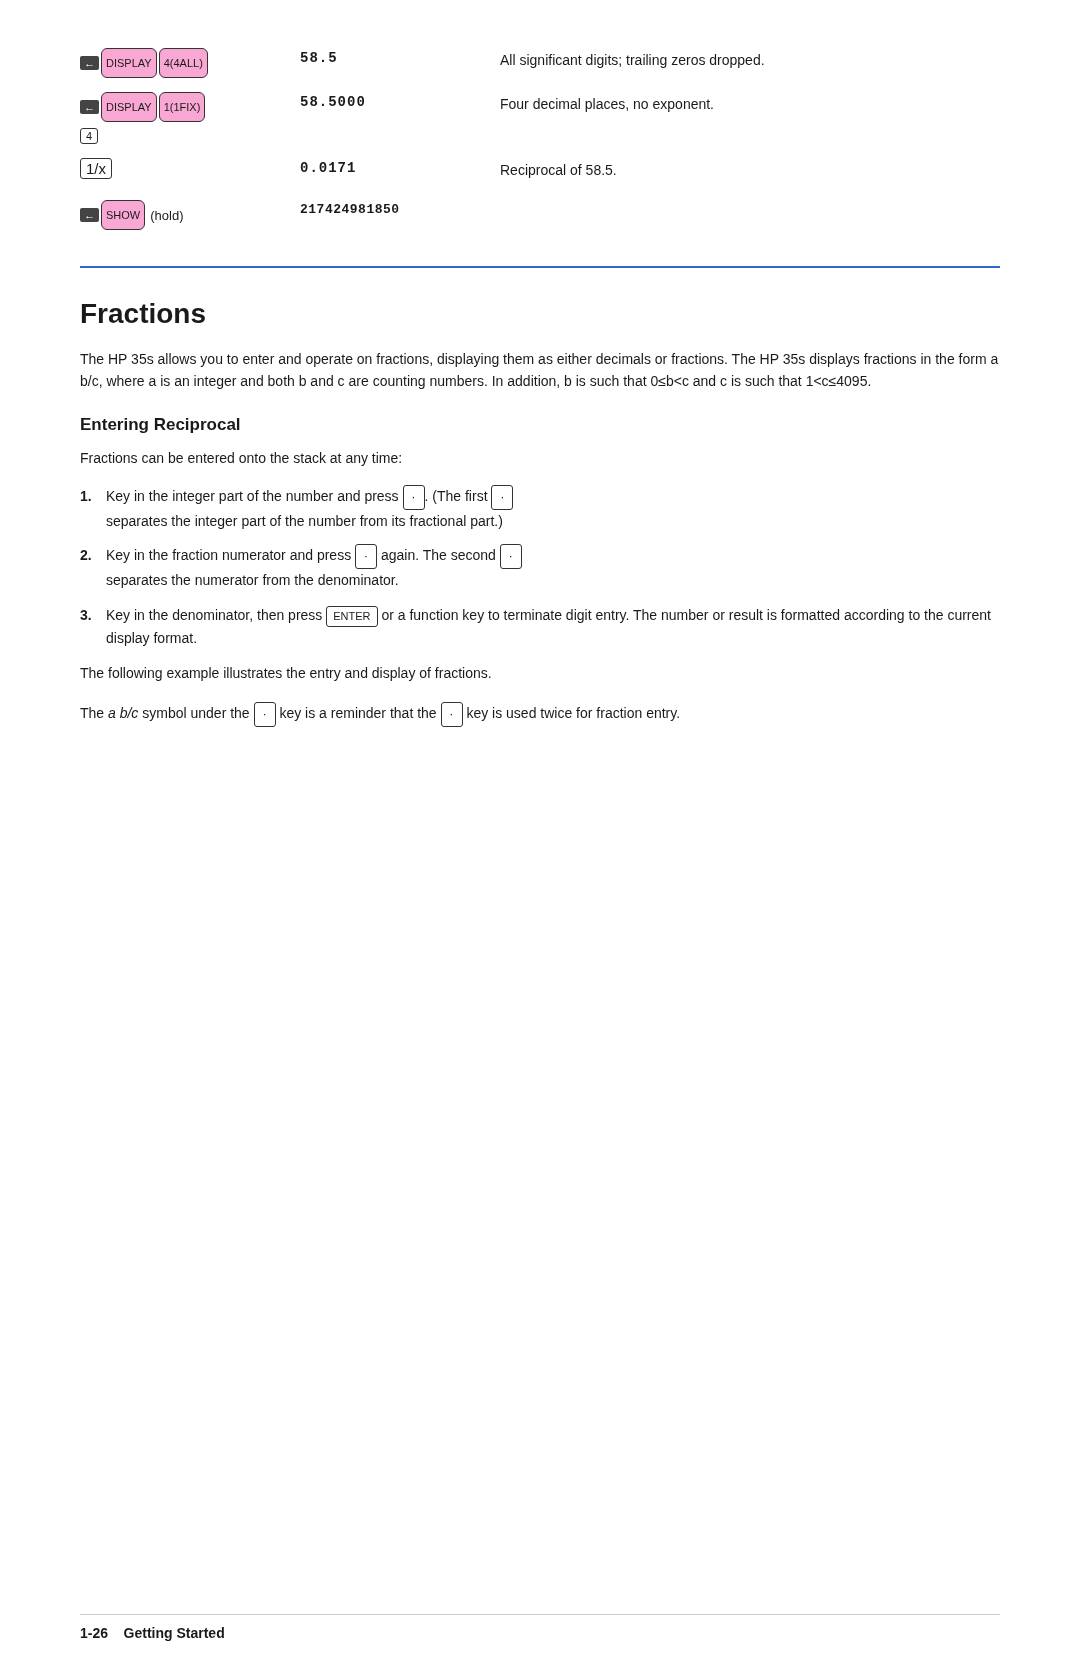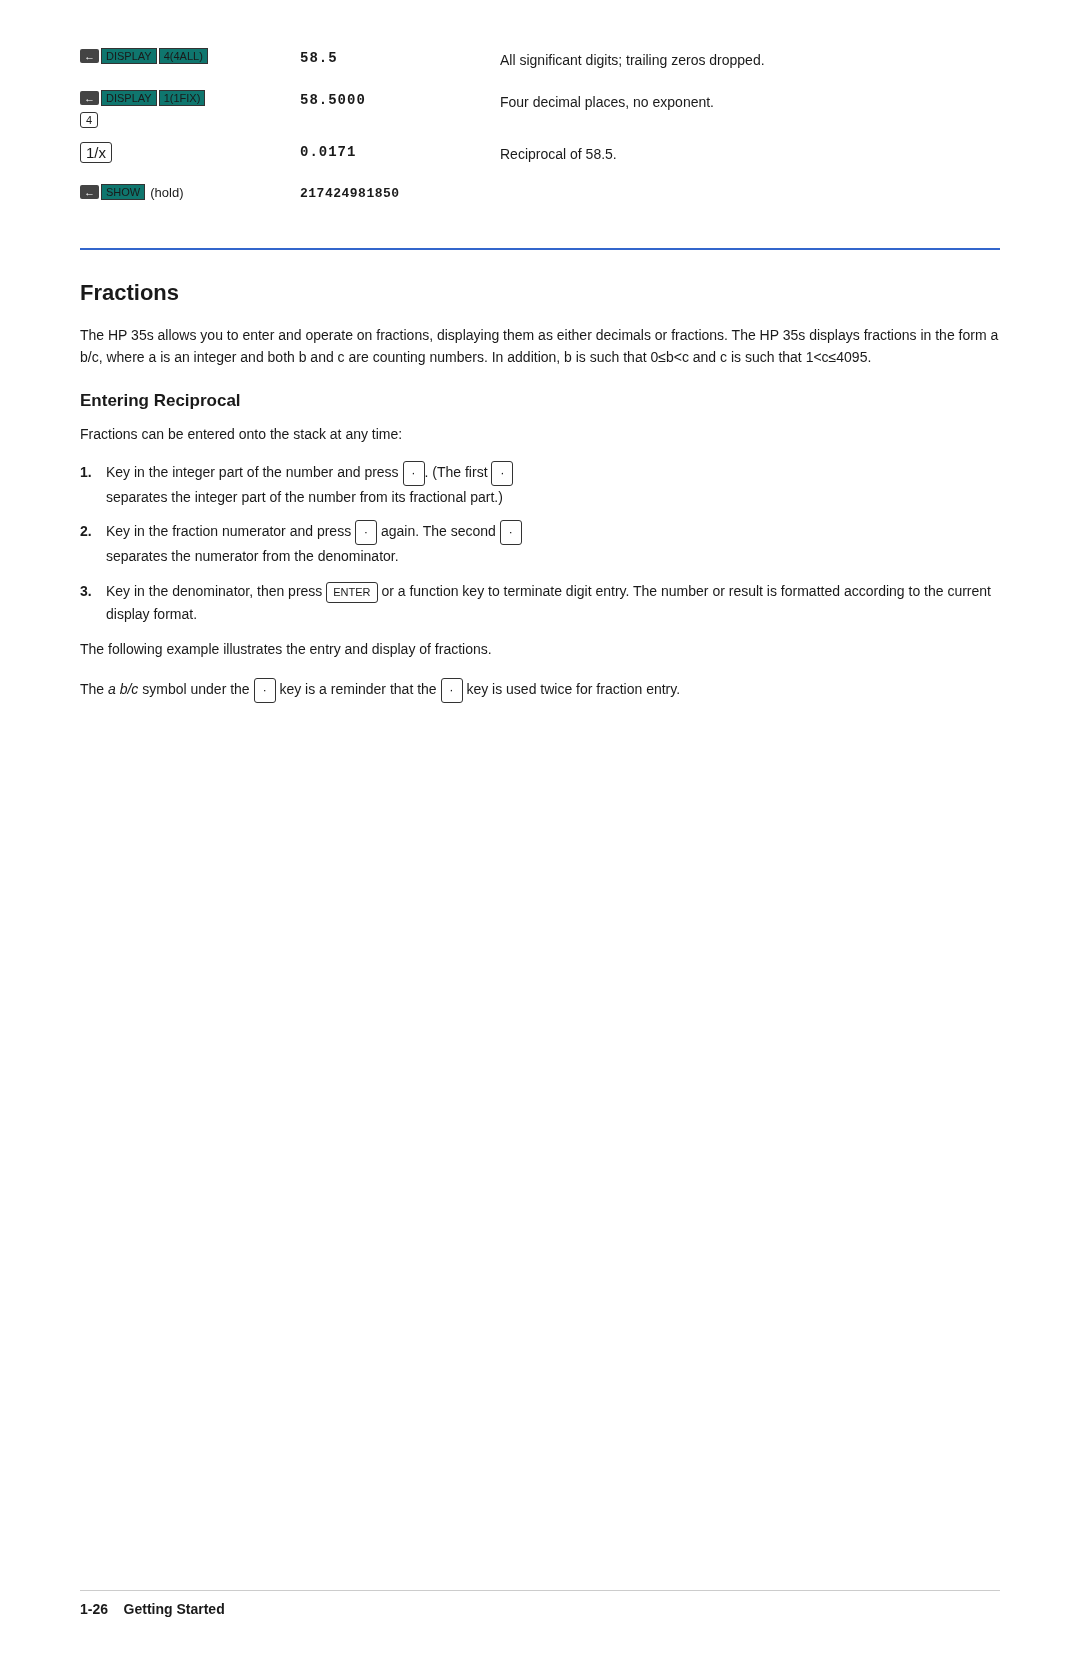--- a/index.html
+++ b/index.html
@@ -58,25 +58,25 @@
       line-height: 1.5;
       padding-top: 2px;
     }
 
     
     .key-box {
       display: inline-flex;
       align-items: center;
       justify-content: center;
       border: 1.5px solid #333;
-      border-radius: 0;
-      padding: 1px 4px;
+      border-radius: 6px;
+      padding: 8px 4px;
       font-size: 11px;
       font-family: Arial, sans-serif;
-      background: #0f766e;
+      background: #f9a8d4;
       white-space: nowrap;
     }
 
     .key-shift {
       display: inline-flex;
       align-items: center;
       justify-content: center;
       background: #444;
       color: #fff;
       font-size: 11px;
@@ -139,21 +139,21 @@
     
     .section-divider {
       border: none;
       border-top: 2px solid #3366cc;
       margin: 28px 0 18px 0;
     }
 
     
     .section-heading {
       font-family: Arial, sans-serif;
-      font-size: 22px;
+      font-size: 28px;
       font-weight: bold;
       color: #1a1a1a;
       margin-bottom: 18px;
       margin-top: 30px;
     }
 
     .subsection-heading {
       font-family: Arial, sans-serif;
       font-size: 17px;
       font-weight: bold;
@@ -192,21 +192,21 @@
       flex-shrink: 0;
     }
 
     .numbered-list li .li-content {
       flex: 1;
     }
 
     
     .footer {
       position: fixed;
-      bottom: 56px;
+      bottom: 32px;
       left: 80px;
       right: 80px;
       display: flex;
       align-items: center;
       border-top: 1px solid #ccc;
       padding-top: 10px;
     }
 
     .footer-text {
       font-family: Arial, sans-serif;

